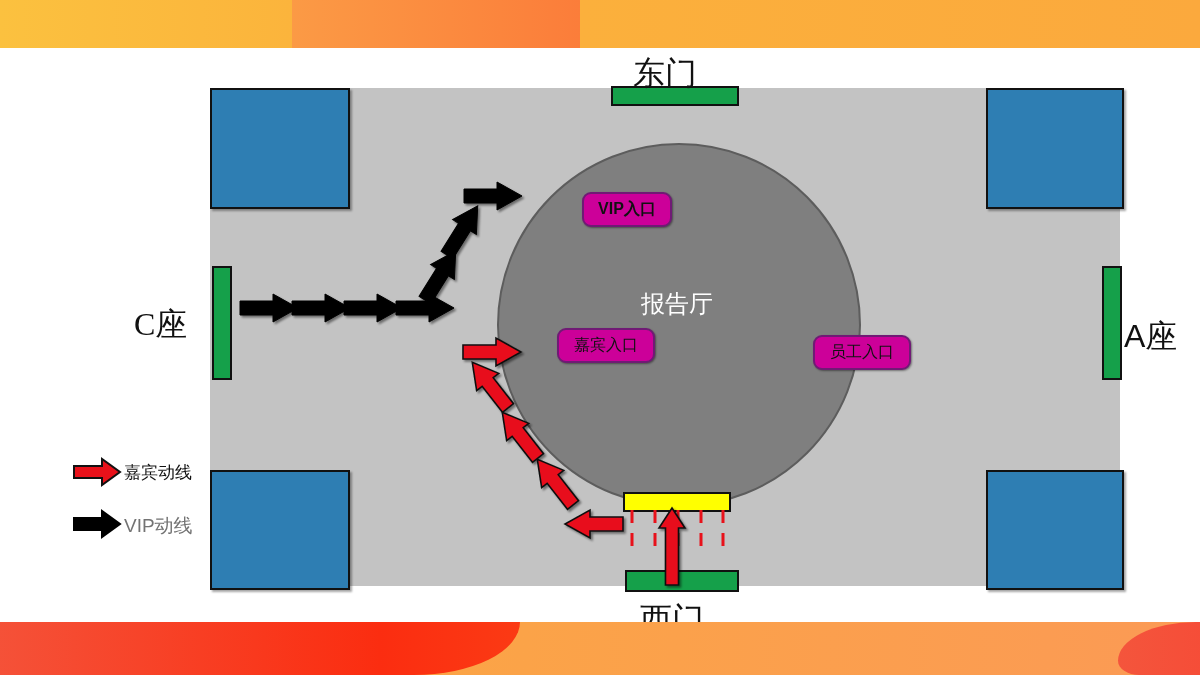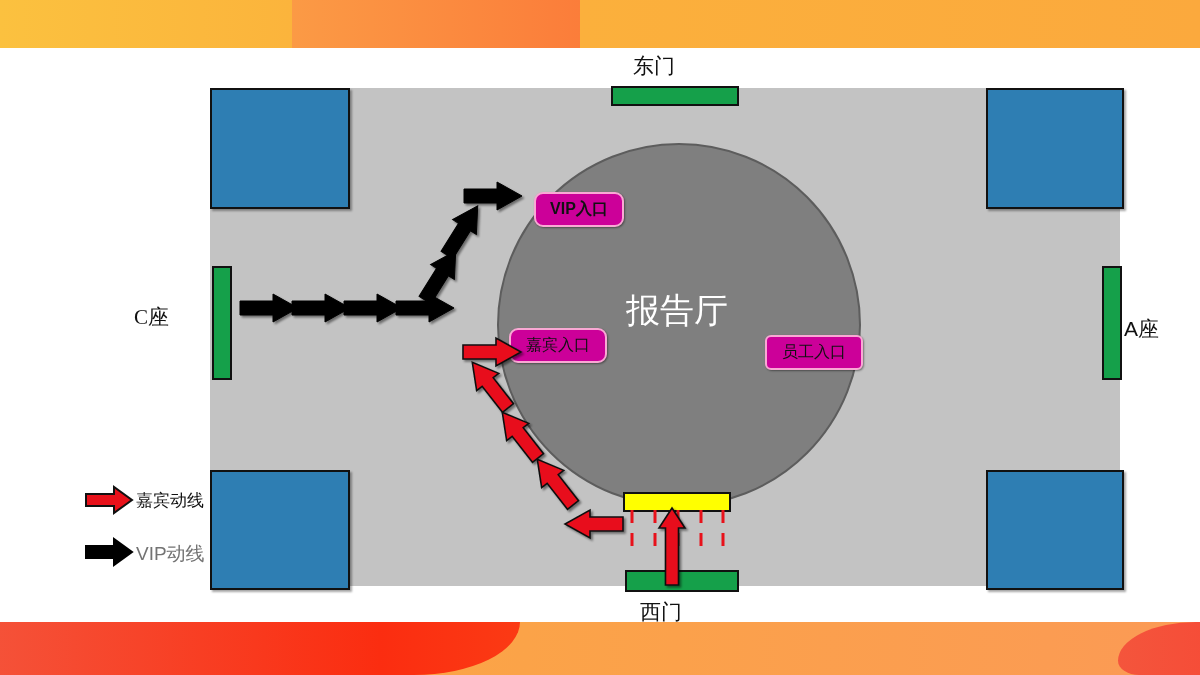--- a/index.html
+++ b/index.html
@@ -42,53 +42,53 @@
   .blue-box{position:absolute;background:#2e7eb3;border:2px solid #111;
       box-shadow:2px 2px 2px rgba(0,0,0,.35);}
   .bb-tl{left:210px;top:88px;width:136px;height:117px;}
   .bb-tr{left:986px;top:88px;width:134px;height:117px;}
   .bb-bl{left:210px;top:470px;width:136px;height:116px;}
   .bb-br{left:986px;top:470px;width:134px;height:116px;}
 
   .hall{position:absolute;left:497px;top:143px;width:360px;height:360px;
       border-radius:50%;background:#7f7f7f;border:2px solid #5d5d5d;}
   .hall-label{position:absolute;left:497px;top:288px;width:360px;
-      text-align:center;font-size:34px;color:#fff;white-space:nowrap;}
+      text-align:center;font-size:24px;color:#fff;white-space:nowrap;}
 
   
   .door{position:absolute;background:#15a04a;border:2px solid #111;}
   .door-east{left:611px;top:86px;width:124px;height:16px;}
   .door-west{left:625px;top:570px;width:110px;height:18px;}
   .door-c{left:212px;top:266px;width:16px;height:110px;}
   .door-a{left:1102px;top:266px;width:16px;height:110px;}
 
   .yellow-desk{position:absolute;left:623px;top:492px;width:104px;height:16px;
       background:#ffff00;border:2px solid #111;}
 
-  .door-label{position:absolute;font-size:21px;color:#111;white-space:nowrap;}
+  .door-label{position:absolute;font-size:32px;color:#111;white-space:nowrap;}
   .lbl-east{left:633px;top:52px;}
   .lbl-west{left:640px;top:598px;}
   .lbl-c{left:134px;top:303px;font-family:Liberation Serif, serif;}
   .lbl-a{left:1124px;top:315px;}
 
   
-  .pill{position:absolute;background:#cc0099;border:2px solid #f9a8d4;
+  .pill{position:absolute;background:#cc0099;border:2px solid #701a75;
       border-radius:9px;color:#111;display:flex;align-items:center;
       justify-content:center;white-space:nowrap;
-      box-shadow:1px 1px 2px rgba(0,0,0,.4);}
+      box-shadow:1px 1px 2px rgba(0,0,0,.4);margin-left:48px;}
   .pill-vip{left:534px;top:192px;width:86px;height:31px;font-size:16px;font-weight:bold;}
   .pill-guest{left:509px;top:328px;width:94px;height:31px;font-size:16px;}
-  .pill-staff{left:765px;top:335px;width:94px;height:31px;font-size:16px;border-radius:6px;}
+  .pill-staff{left:765px;top:335px;width:94px;height:31px;font-size:16px;}
 
   
   .arrow-layer{position:absolute;left:0;top:0;width:1200px;height:675px;
       pointer-events:none;}
 
   
-  .legend{position:absolute;left:84px;top:455px;width:190px;margin-top:28px;}
+  .legend{position:absolute;left:72px;top:455px;width:190px;}
   .legend-row{position:relative;height:52px;}
   .legend-text{position:absolute;left:52px;top:6px;font-size:17px;color:#111;
       white-space:nowrap;}
   .legend-text-vip{position:absolute;left:52px;top:6px;font-size:19px;color:#737373;
       white-space:nowrap;}
 </style>
 </head>
 <body>
 
 <div id="stage">

